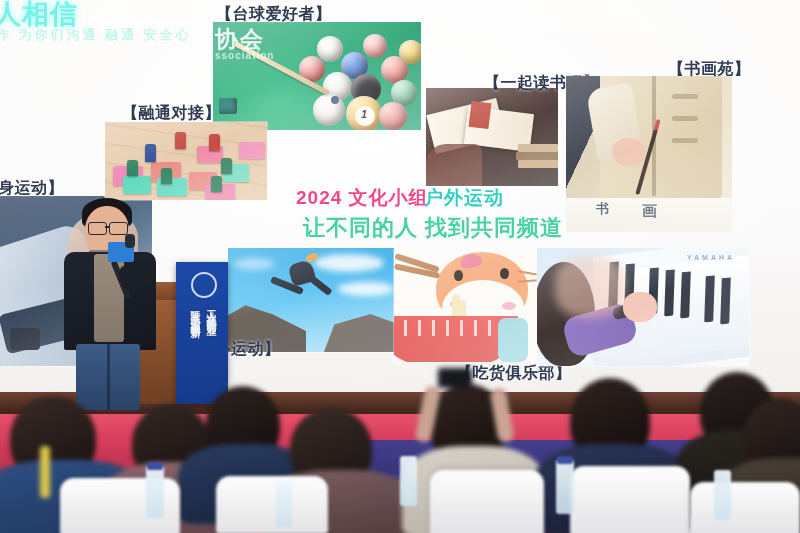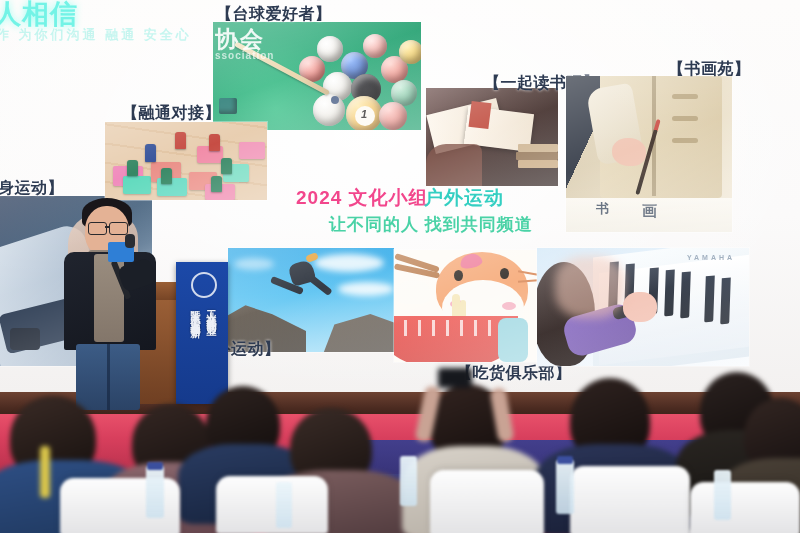--- a/index.html
+++ b/index.html
@@ -84,21 +84,21 @@
   .kid-arm{position:absolute;background:linear-gradient(150deg,#8c6fc4,#6f52a8);border-radius:14px;}
   .kid-hair{position:absolute;background:linear-gradient(160deg,#3a2a28,#1e1412);border-radius:50% 50% 40% 45%;}
   .kid-hand{position:absolute;background:#f3c2b3;border-radius:45%;}
   .yamaha{position:absolute;color:#93a4b6;font-size:7px;letter-spacing:3px;font-weight:700;}
 
   
   .fitness .inner{background:linear-gradient(150deg,#1d3050 0%,#31506f 35%,#8fa6bd 70%,#cfd8e2 100%);}
 
   
   .slogan1{position:absolute;white-space:nowrap;font-size:19px;font-weight:700;letter-spacing:1px;}
-  .slogan2{position:absolute;white-space:nowrap;font-size:17px;font-weight:700;letter-spacing:1px;margin-left:26px;}
+  .slogan2{position:absolute;white-space:nowrap;font-size:22px;font-weight:700;letter-spacing:1px;}
   .s-pink{color:#f2468c;text-shadow:0 0 4px rgba(255,255,255,.8);}
   .s-cyan{color:#34cfc2;text-shadow:0 0 4px rgba(255,255,255,.8);}
   .s-green{color:#4ad2a6;text-shadow:0 0 4px rgba(255,255,255,.8);}
 
   
   .stagefloor{position:absolute;left:0;top:392px;width:800px;height:30px;
     background:linear-gradient(180deg,#6d4232 0%,#4a2a20 55%,#351c15 100%);}
   .stagefront{position:absolute;left:0;top:414px;width:800px;height:60px;
     background:linear-gradient(180deg,#e8506a 0%,#d83f5d 40%,#b8314c 100%);}
   .stagefront2{position:absolute;left:300px;top:440px;width:500px;height:48px;

